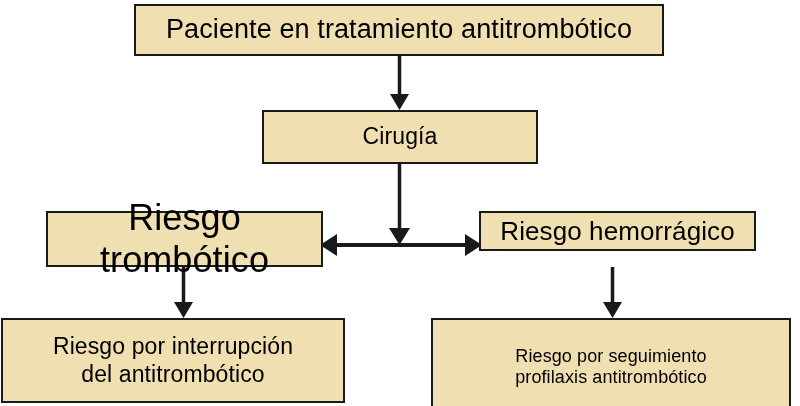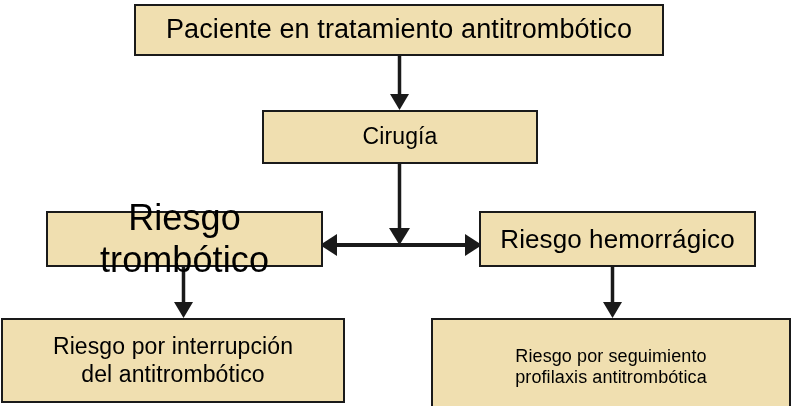--- a/index.html
+++ b/index.html
@@ -35,21 +35,21 @@
     display: block;
     width: 100%;
     padding: 0 6px;
     box-sizing: border-box;
     text-align: center;
   }
   
   #node-patient   { left: 134px; top: 4px;   width: 530px; height: 52px;  font-size: 27px; }
   #node-surgery   { left: 262px; top: 110px; width: 276px; height: 54px;  font-size: 23px; }
   #node-thrombo   { left: 46px;  top: 211px; width: 277px; height: 56px;  font-size: 36px; }
-  #node-hemorr    { left: 479px; top: 211px; width: 277px; height: 56px;  font-size: 26px; }
+  #node-hemorr    { left: 479px; top: 211px; width: 277px; height: 40px;  font-size: 26px; }
   #node-interrup  { left: 1px;   top: 318px; width: 344px; height: 85px;  font-size: 23px; }
   #node-profilax  { left: 431px; top: 318px; width: 360px; height: 98px;  font-size: 18px; }
 
   .edge {
     position: absolute;
     overflow: visible;
   }
   .edge svg { display: block; overflow: visible; }
 </style>
 </head>
@@ -97,17 +97,17 @@
   <div class="node" id="node-interrup">
     <span class="label">
       <span>Riesgo por interrupción</span><br>
       <span>del antitrombótico</span>
     </span>
   </div>
 
   <div class="node" id="node-profilax">
     <span class="label">
       <span>Riesgo por seguimiento</span><br>
-      <span>profilaxis antitrombótica</span>
+      <span>profilaxis antitrombótico</span>
     </span>
   </div>
 
 </div>
 
 </body></html>

